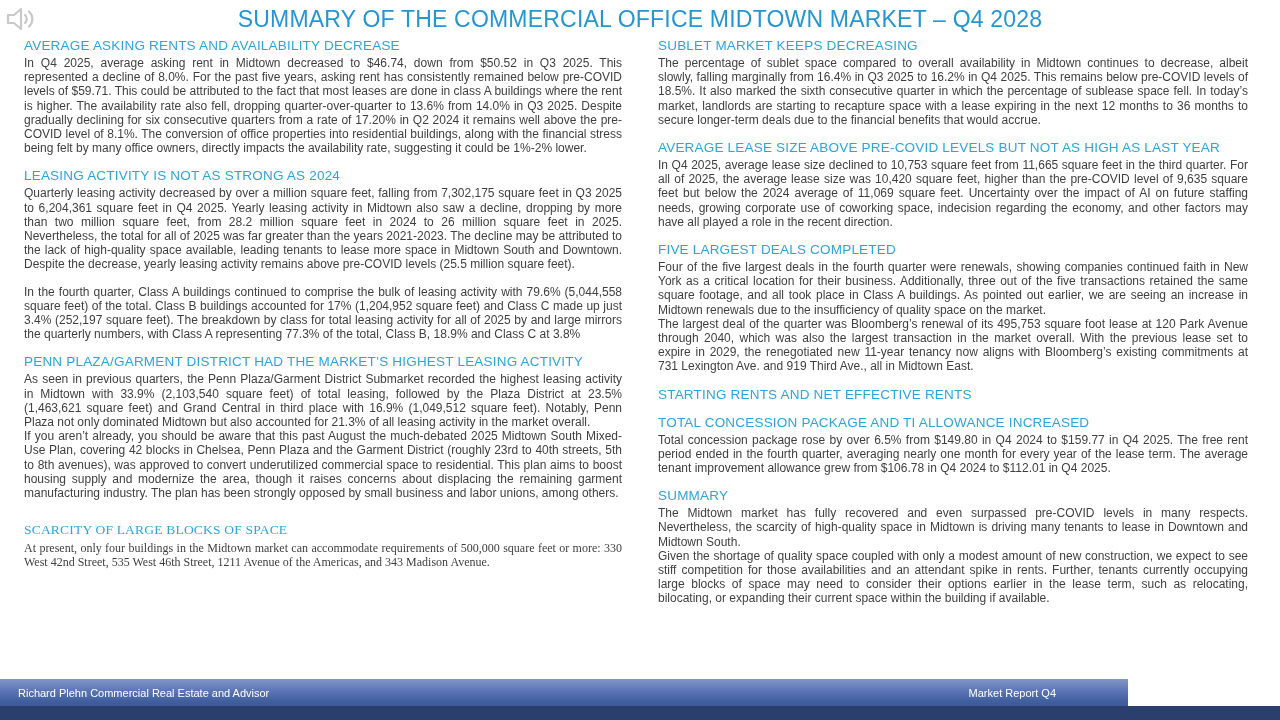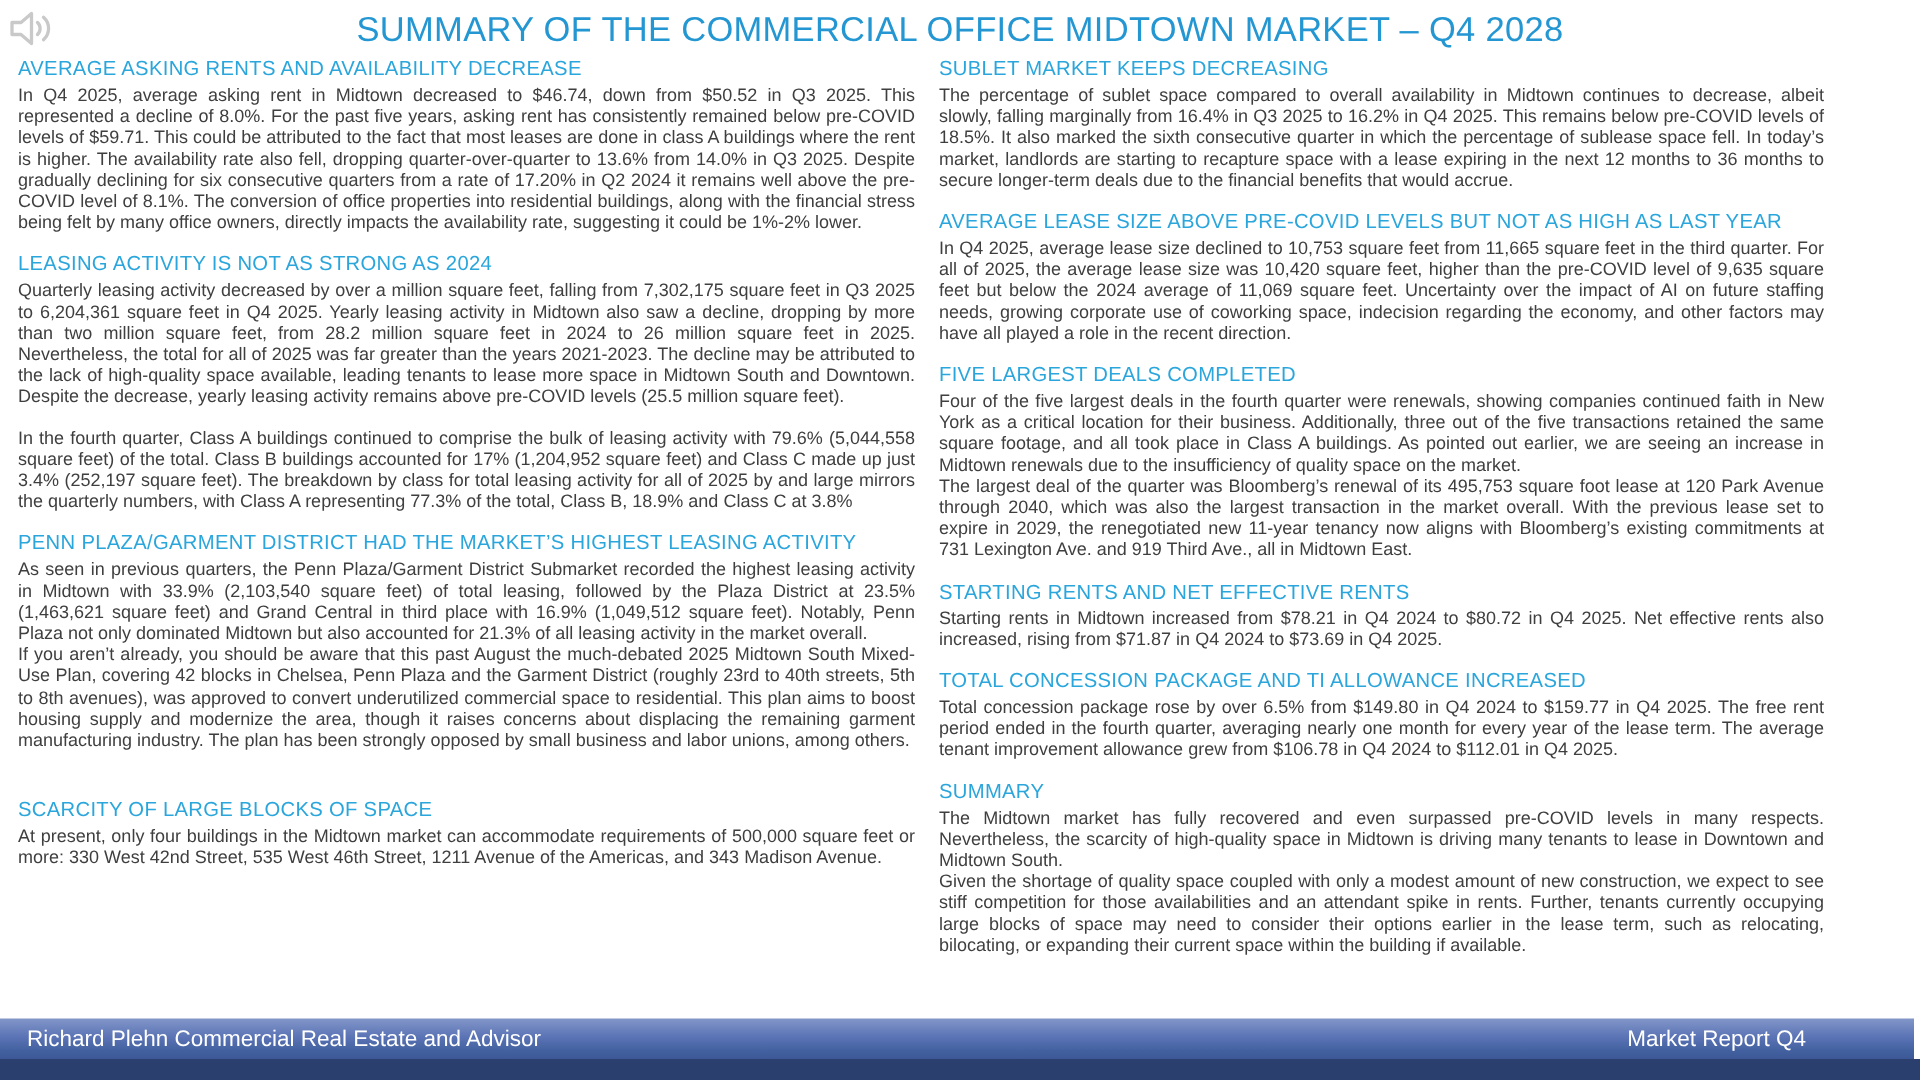--- a/index.html
+++ b/index.html
@@ -27,55 +27,55 @@
     text-align: center;
     padding-top: 6px;
     font-size: 23px;
     font-weight: 400;
     color: #2497d3;
     letter-spacing: 0.2px;
   }
   .columns {
     display: flex;
     margin-top: 5px;
-    padding-left: 12px;
+    padding-left: 24px;
     padding-right: 40px;
-    gap: 16px;
+    gap: 36px;
   }
   .col { flex: 0 0 auto; }
   .col-left  { width: 598px; }
   .col-right { width: 590px; }
   section.report-section { margin-bottom: 13px; }
-  .col-left section.report-section:last-child { margin-top: 32px; }
+  .col-left section.report-section:last-child { margin-top: 22px; font-family: Liberation Serif, serif; }
   h2.sec-heading {
     font-size: 13.5px;
     font-weight: 400;
     color: #2ba6dc;
     letter-spacing: 0.2px;
     margin-bottom: 3px;
     text-transform: uppercase;
   }
   p.sec-body {
     font-size: 12px;
     line-height: 14.2px;
     color: #3f3f3f;
     text-align: justify;
   }
   .footer-bar {
     position: absolute;
     left: 0;
     bottom: 14px;
-    width: 1276px;
+    width: 1128px;
     height: 27px;
     background: linear-gradient(to bottom, #8296c8 0%, #5b74b5 45%, #42609f 80%, #3d5896 100%);
     display: flex;
     align-items: center;
     justify-content: space-between;
     color: #ffffff;
-    font-size: 15px;
+    font-size: 11px;
   }
   .footer-bar .footer-left  { padding-left: 18px; }
   .footer-bar .footer-right { padding-right: 72px; }
   .footer-strip {
     position: absolute;
     left: 0;
     bottom: 0;
     width: 1280px;
     height: 14px;
     background: #2b3f6e;
@@ -128,21 +128,20 @@
           <h2 class="sec-heading">AVERAGE LEASE SIZE ABOVE PRE-COVID LEVELS BUT NOT AS HIGH AS LAST YEAR</h2>
           <p class="sec-body">In Q4 2025, average lease size declined to 10,753 square feet from 11,665 square feet in the third quarter. For all of 2025, the average lease size was 10,420 square feet, higher than the pre-COVID level of 9,635 square feet but below the 2024 average of 11,069 square feet. Uncertainty over the impact of AI on future staffing needs, growing corporate use of coworking space, indecision regarding the economy, and other factors may have all played a role in the recent direction.</p>
         </section>
         <section class="report-section">
           <h2 class="sec-heading">FIVE LARGEST DEALS COMPLETED</h2>
           <p class="sec-body">Four of the five largest deals in the fourth quarter were renewals, showing companies continued faith in New York as a critical location for their business.  Additionally, three out of the five transactions retained the same square footage, and all took place in Class A buildings. As pointed out earlier, we are seeing an increase in Midtown renewals due to the insufficiency of quality space on the market.</p>
           <p class="sec-body">The largest deal of the quarter was Bloomberg’s renewal of its 495,753 square foot lease at 120 Park Avenue through 2040, which was also the largest transaction in the market overall. With the previous lease set to expire in 2029, the renegotiated new 11-year tenancy now aligns with Bloomberg’s existing commitments at 731 Lexington Ave. and 919 Third Ave., all in Midtown East.</p>
         </section>
         <section class="report-section">
           <h2 class="sec-heading">STARTING RENTS AND NET EFFECTIVE RENTS</h2>
-          <p class="sec-body">Starting rents in Midtown increased from $78.21 in Q4 2024 to $80.72 in Q4 2025. Net effective rents also increased, rising from $71.87 in Q4 2024 to $73.69 in Q4 2025.</p>
         </section>
         <section class="report-section">
           <h2 class="sec-heading">TOTAL CONCESSION PACKAGE AND TI ALLOWANCE INCREASED</h2>
           <p class="sec-body">Total concession package rose by over 6.5% from $149.80 in Q4 2024 to $159.77 in Q4 2025. The free rent period ended in the fourth quarter, averaging nearly one month for every year of the lease term.  The average tenant improvement allowance grew from $106.78 in Q4 2024 to $112.01 in Q4 2025.</p>
         </section>
         <section class="report-section">
           <h2 class="sec-heading">SUMMARY</h2>
           <p class="sec-body">The Midtown market has fully recovered and even surpassed pre-COVID levels in many respects. Nevertheless, the scarcity of high-quality space in Midtown is driving many tenants to lease in Downtown and Midtown South.</p>
           <p class="sec-body">Given the shortage of quality space coupled with only a modest amount of new construction, we expect to see stiff competition for those availabilities and an attendant spike in rents.  Further, tenants currently occupying large blocks of space may need to consider their options earlier in the lease term, such as relocating, bilocating, or expanding their current space within the building if available.</p>
         </section>

